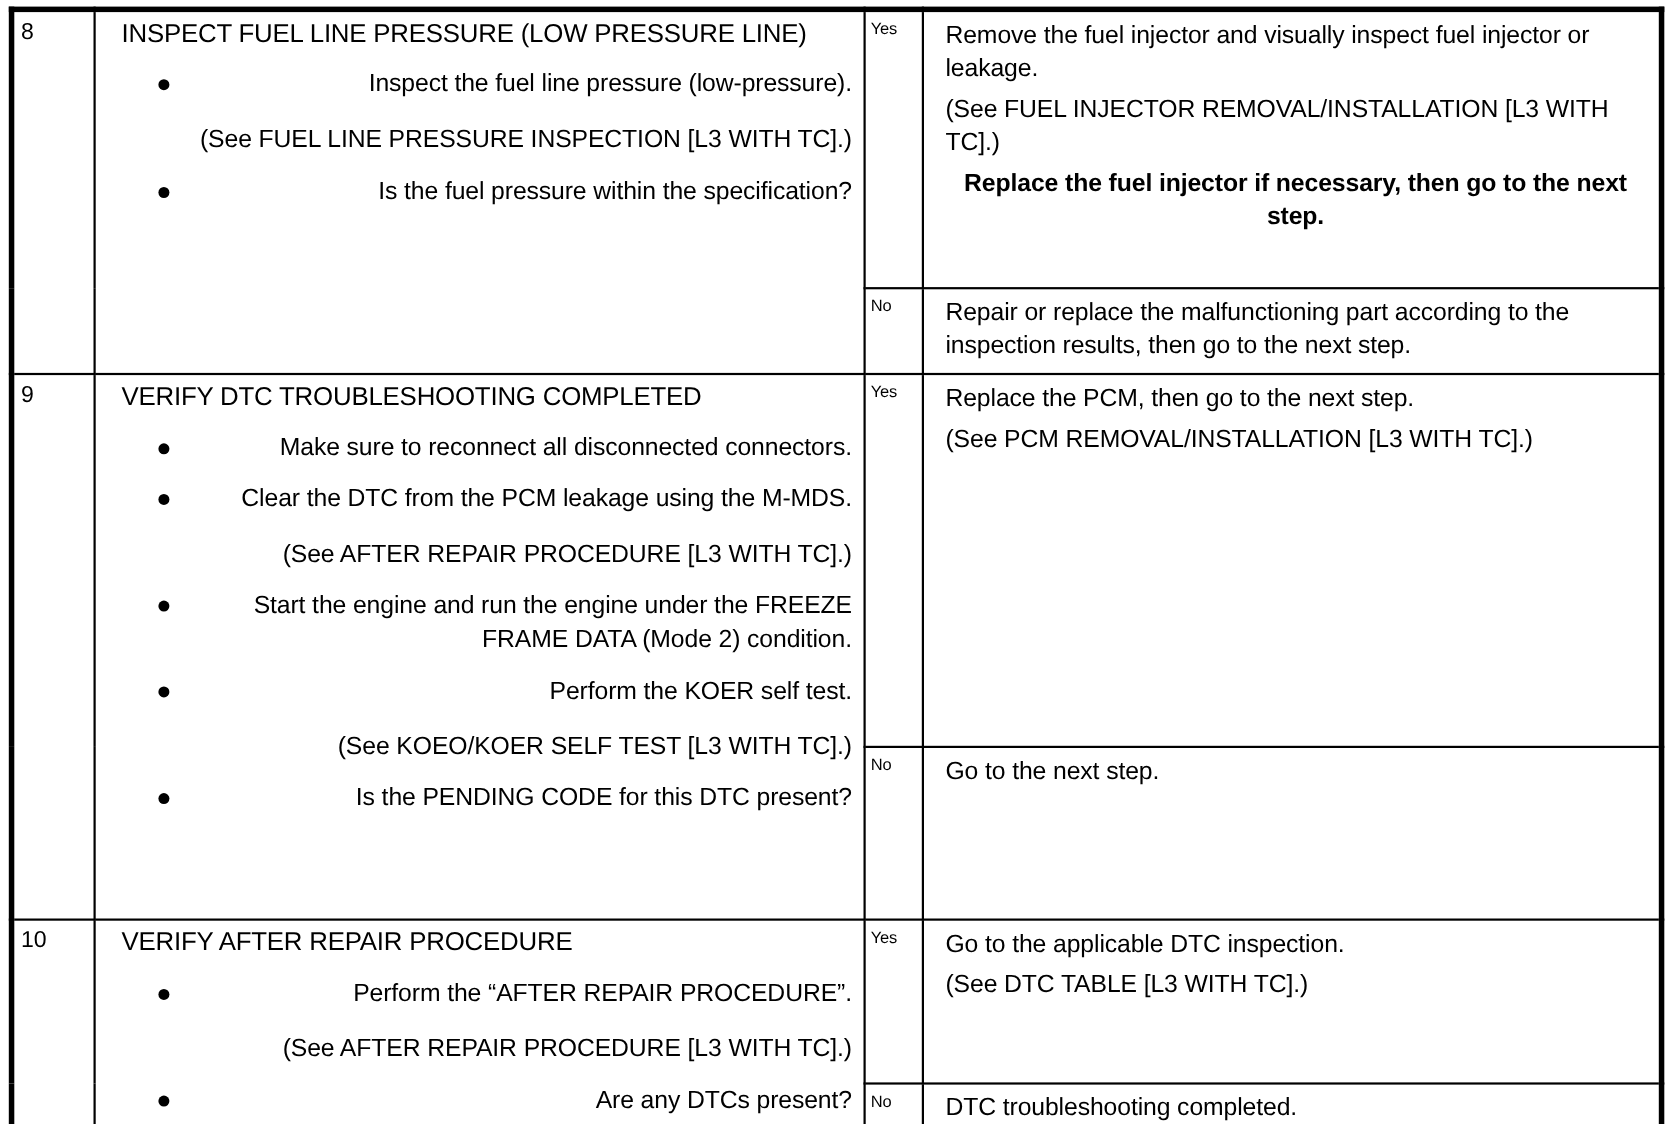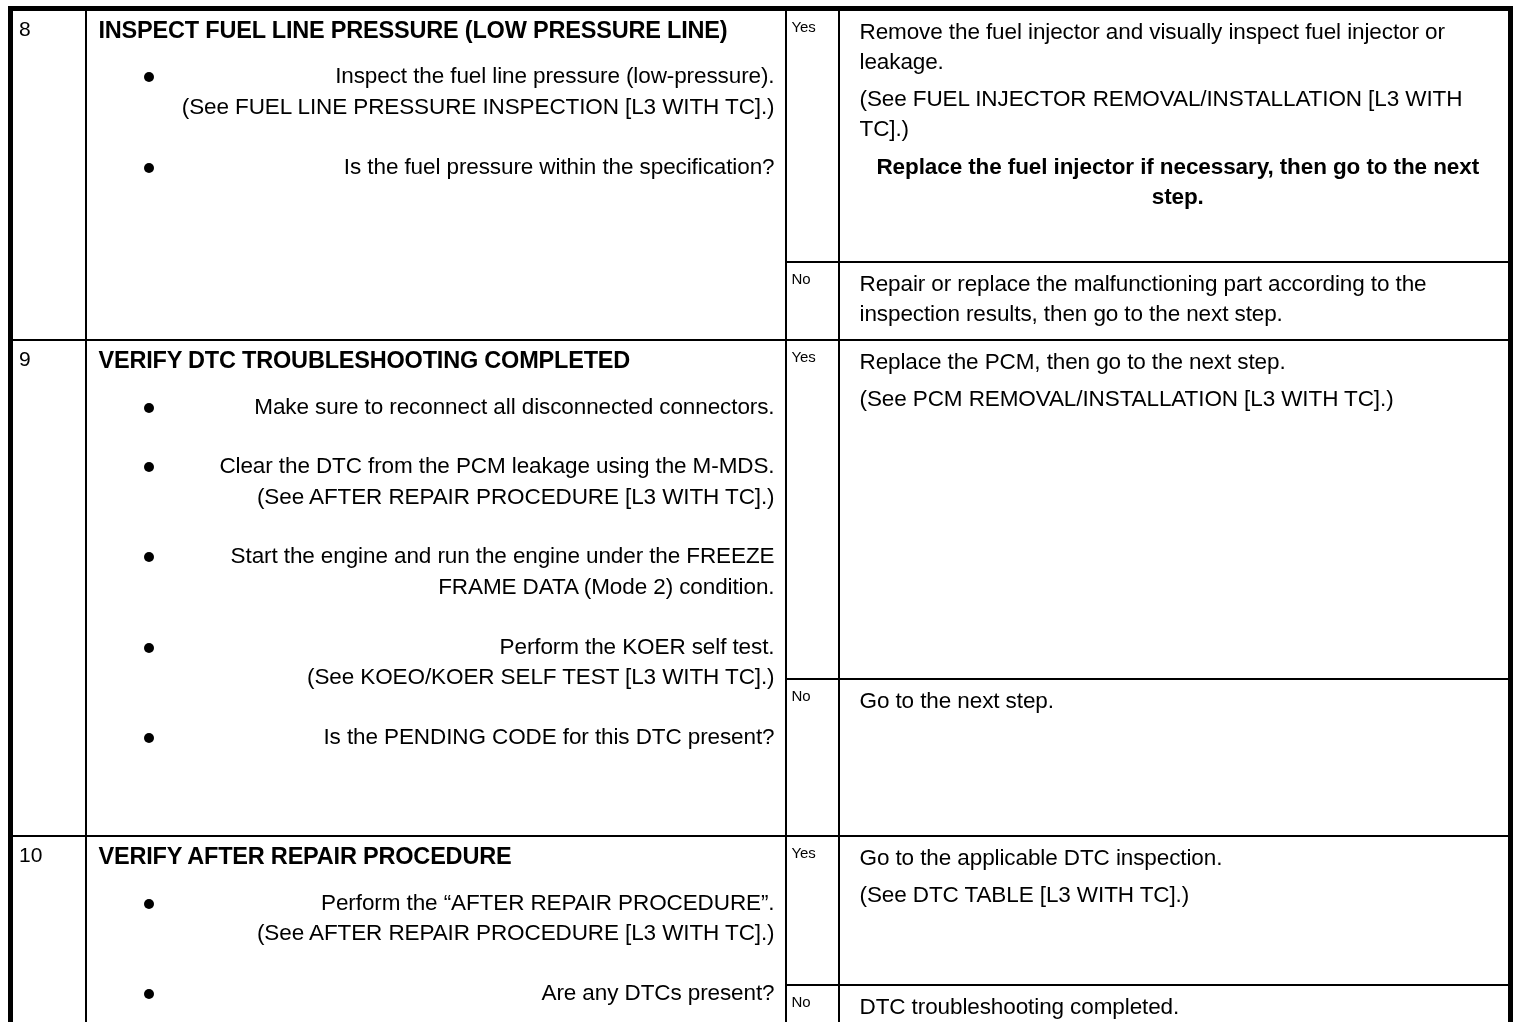--- a/index.html
+++ b/index.html
@@ -63,57 +63,58 @@
     letter-spacing: 0px;
   }
 
   
   .action-cell {
     padding: 6px 10px 10px 8px;
   }
 
   .action-title {
     font-size: 23.5px;
-    font-weight: bold;
+    font-weight: normal;
     line-height: 1.12;
     letter-spacing: -0.2px;
-    margin: 0 0 6px 4px;
+    margin: 0 0 6px 16px;
     white-space: nowrap;
   }
 
   .bullet-list {
     list-style: none;
     margin: 0;
     padding: 0;
     text-align: right;
   }
 
   .bullet-item {
     position: relative;
     padding-left: 78px;
     font-size: 22.5px;
     line-height: 1.36;
-    margin-top: 29px;
+    margin-top: 16px;
     letter-spacing: -0.1px;
   }
   .bullet-item:first-child { margin-top: 18px; }
 
   .bullet-item > .dot {
     position: absolute;
     left: 49px;
     top: 11px;
     width: 10px;
     height: 10px;
     border-radius: 50%;
     background: #000000;
   }
 
   .note-line {
     font-size: 22.5px;
     line-height: 1.36;
+    margin-top: 20px;
     padding-left: 78px;
     letter-spacing: -0.1px;
   }
 
   
   .yn-cell {
     font-size: 15px;
     line-height: 1.2;
     padding: 7px 0 0 5px;
     text-align: left;

